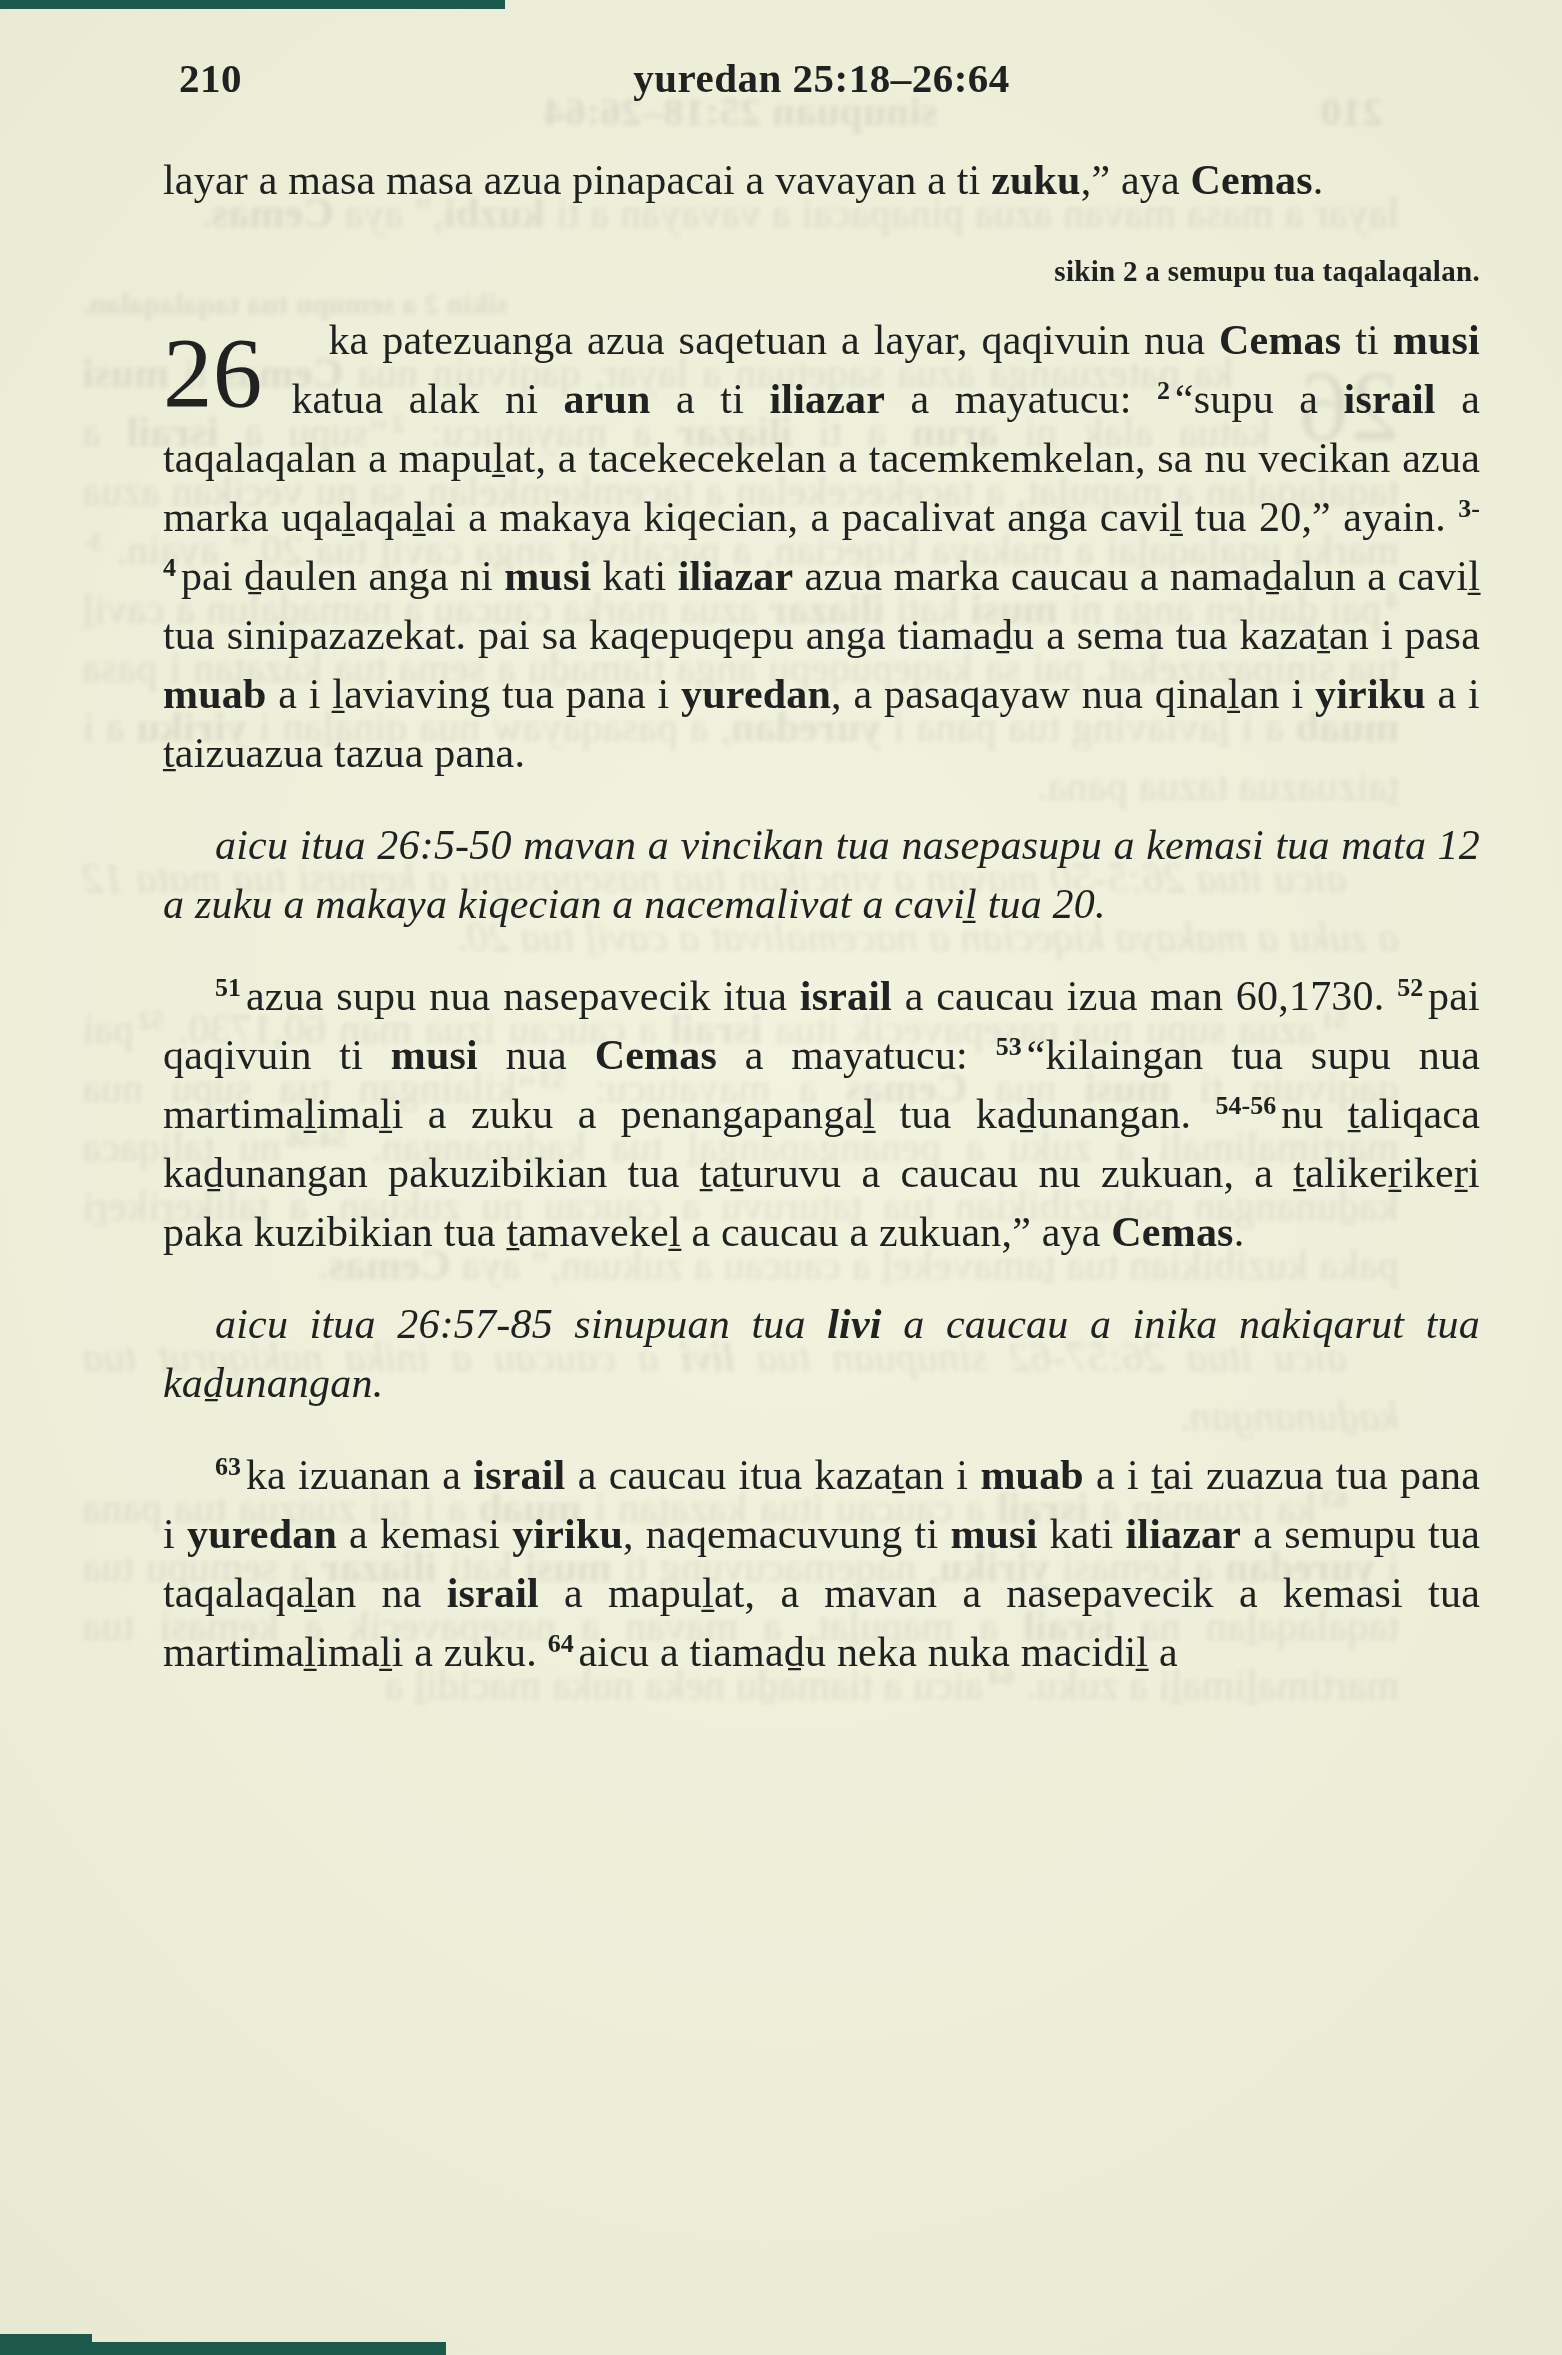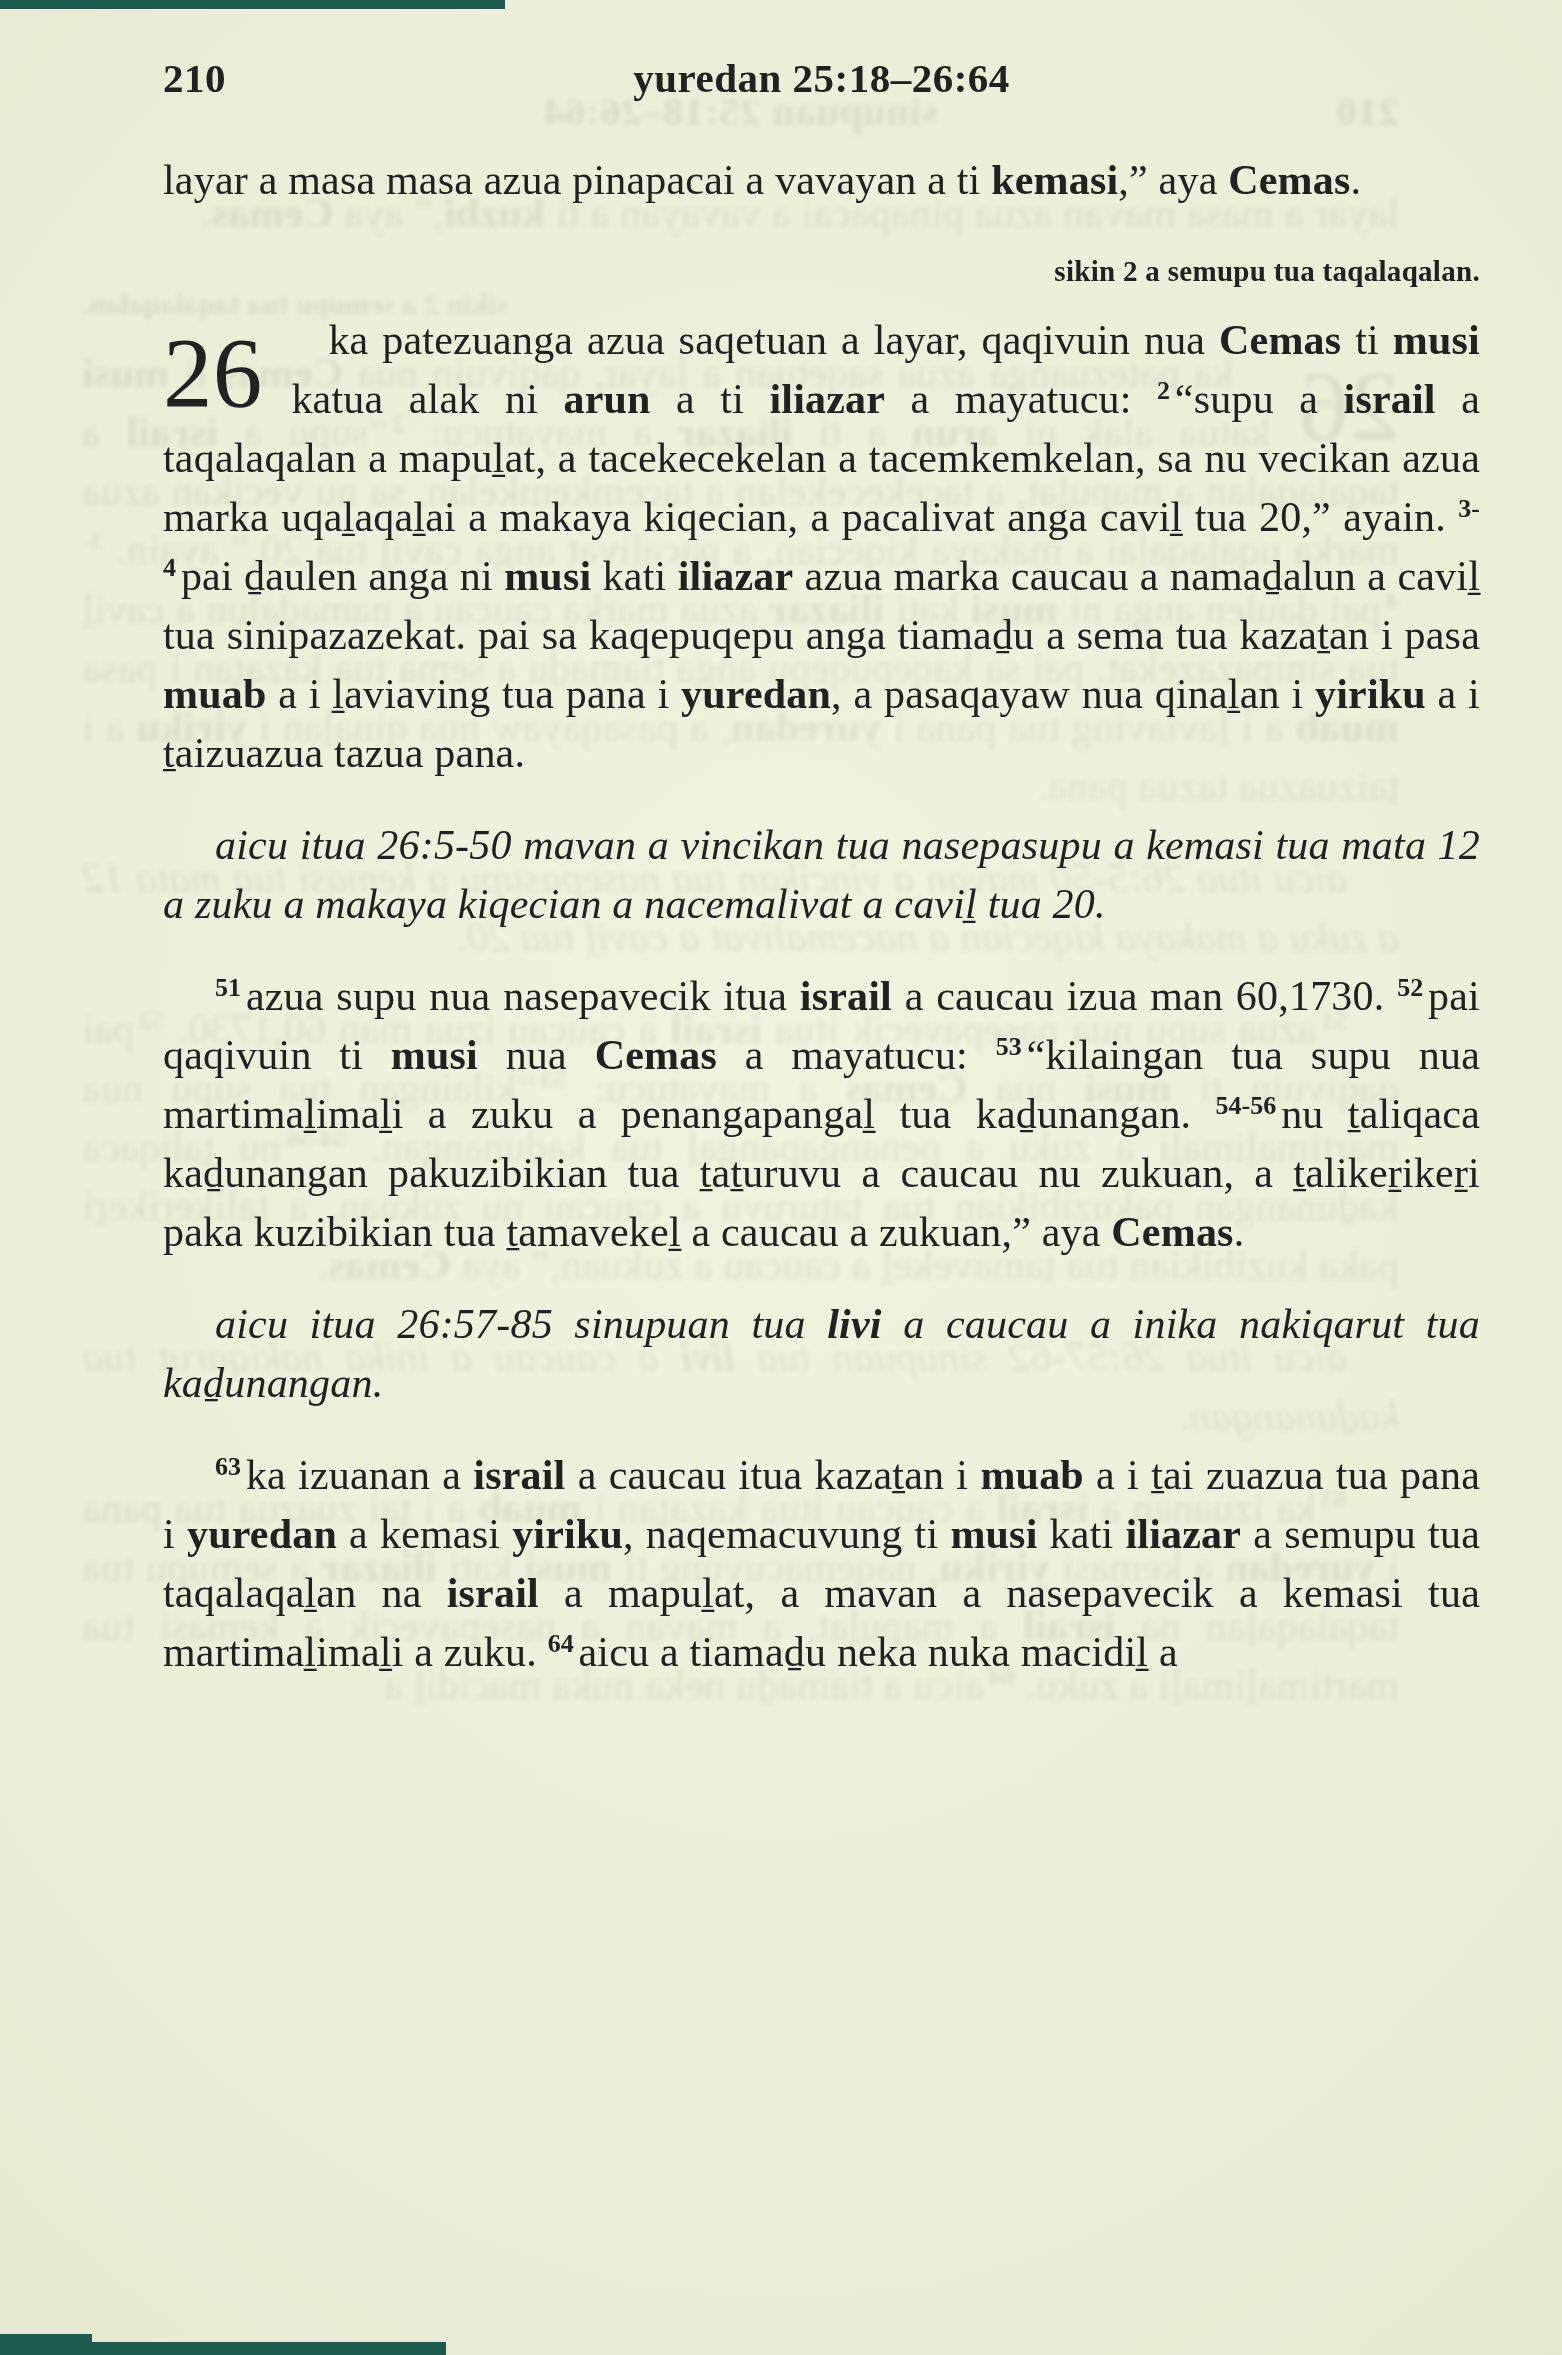--- a/index.html
+++ b/index.html
@@ -32,21 +32,21 @@
     padding:54px 82px 0 163px;
   }
 
   .pagehead{
     position:relative;
     height:54px;
     margin-bottom:43px;
     font-size:41px;font-weight:700;
     letter-spacing:0.5px;
   }
-  .pagenum{position:absolute;left:0;top:0;}
+  .pagenum{position:absolute;left:16px;top:0;}
   .runhead{display:block;text-align:center;}
 
   .para{
     margin:0;
     font-size:42px;
     line-height:59px;
     text-align:justify;
     letter-spacing:0.2px;
   }
   .para.cont{margin-top:0;}
@@ -112,21 +112,21 @@
   </div>
     </div>
 
   <div class="inner" id="page-inner">
 
     <header class="pagehead">
       <span class="pagenum">210</span>
       <span class="runhead">yuredan 25:18–26:64</span>
     </header>
 
-    <p class="para cont"><span>layar a masa masa azua pinapacai a vavayan a ti </span><span class="b">kemasi</span><span>,” aya </span><span class="b">Cemas</span><span>.</span></p>
+    <p class="para cont"><span>layar a masa masa azua pinapacai a vavayan a ti </span><span class="b">zuku</span><span>,” aya </span><span class="b">Cemas</span><span>.</span></p>
 
     <h2 class="section-heading">sikin 2 a semupu tua taqalaqalan.</h2>
 
     <p class="para chapter"><span class="chapnum">26</span><span class="runs"><span>ka patezuanga azua saqetuan a layar, qaqivuin nua </span><span class="b">Cemas</span><span> ti </span><span class="b">musi</span><span> katua alak ni </span><span class="b">arun</span><span> a ti </span><span class="b">iliazar</span><span> a mayatucu: </span><span class="vnum">2</span><span>“supu a </span><span class="b">israil</span><span> a taqalaqalan a mapuḻat, a tacekecekelan a tacemkemkelan, sa nu vecikan azua marka uqaḻaqaḻai a makaya kiqecian, a pacalivat anga caviḻ tua 20,” ayain. </span><span class="vnum">3-4</span><span>pai ḏaulen anga ni </span><span class="b">musi</span><span> kati </span><span class="b">iliazar</span><span> azua marka caucau a namaḏalun a caviḻ tua sinipazazekat. pai sa kaqepuqepu anga tiamaḏu a sema tua kazaṯan i pasa </span><span class="b">muab</span><span> a i ḻaviaving tua pana i </span><span class="b">yuredan</span><span>, a pasaqayaw nua qinaḻan i </span><span class="b">yiriku</span><span> a i ṯaizuazua tazua pana.</span></span></p>
 
     <p class="para indent gap i"><span class="i">aicu itua 26:5-50 mavan a vincikan tua nasepasupu a kemasi tua mata 12 a zuku a makaya kiqecian a nacemalivat a caviḻ tua 20.</span></p>
 
     <p class="para indent gap"><span class="vnum">51</span><span>azua supu nua nasepavecik itua </span><span class="b">israil</span><span> a caucau izua man 60,1730. </span><span class="vnum">52</span><span>pai qaqivuin ti </span><span class="b">musi</span><span> nua </span><span class="b">Cemas</span><span> a mayatucu: </span><span class="vnum">53</span><span>“kilaingan tua supu nua martimaḻimaḻi a zuku a penangapangaḻ tua kaḏunangan. </span><span class="vnum">54-56</span><span>nu ṯaliqaca kaḏunangan pakuzibikian tua ṯaṯuruvu a caucau nu zukuan, a ṯalikeṟikeṟi paka kuzibikian tua ṯamavekeḻ a caucau a zukuan,” aya </span><span class="b">Cemas</span><span>.</span></p>
 
     <p class="para indent gap i"><span class="i">aicu itua 26:57-85 sinupuan tua </span><span class="b">livi</span><span class="i"> a caucau a inika nakiqarut tua kaḏunangan.</span></p>

